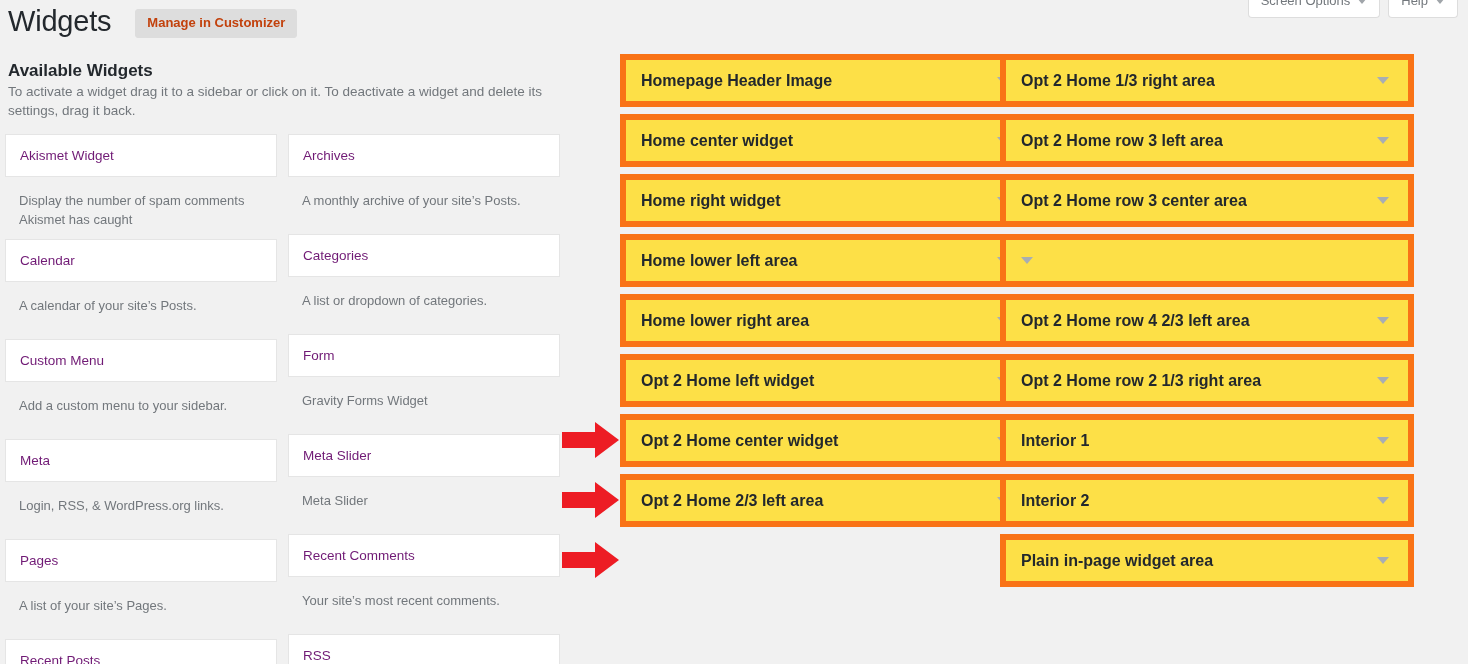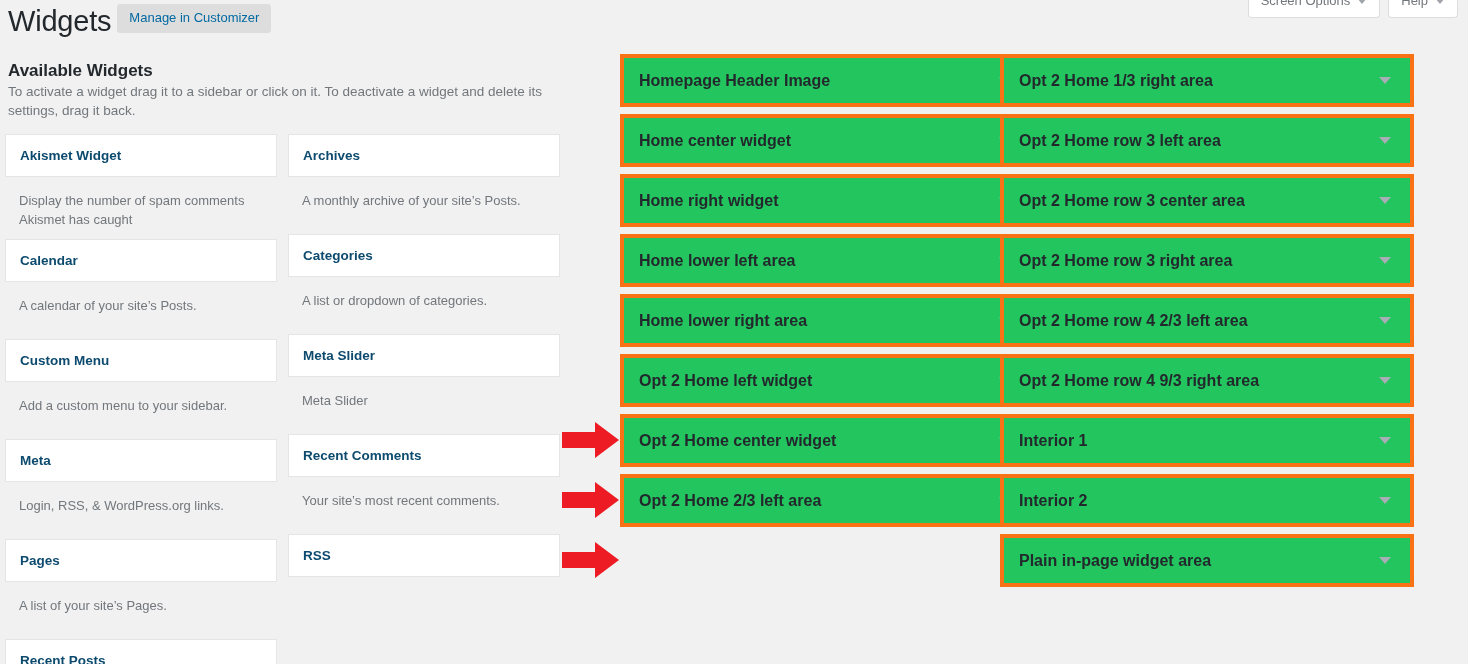--- a/index.html
+++ b/index.html
@@ -46,37 +46,37 @@
     border-top: 6px solid #a0a5aa;
     display: inline-block;
   }
 
   
   .page-head {
     position: absolute;
     left: 8px;
     top: 4px;
     display: flex;
-    align-items: flex-start;
-    gap: 6px;
+    align-items: flex-end;
+    gap: 24px;
   }
   .page-title {
     font-size: 29px;
     font-weight: 400;
     color: #23282d;
     line-height: 34px;
     letter-spacing: -0.2px;
   }
   .customizer-btn {
     background: #ddd;
     border: 1px solid #ddd;
     border-radius: 3px;
-    color: #0369a1;
+    color: #c2410c;
     font-size: 13px;
-    font-weight: normal;
+    font-weight: bold;
     padding: 5px 11px 6px;
     line-height: 16px;
     cursor: pointer;
     white-space: nowrap;
   }
 
   
   .avail-col {
     position: absolute;
     left: 0;
@@ -110,22 +110,22 @@
     background: #fff;
     border: 1px solid #e5e5e5;
     height: 43px;
     display: flex;
     align-items: center;
     padding: 0 14px;
     cursor: move;
   }
   .widget-card-title {
     font-size: 13.5px;
-    font-weight: bold;
-    color: #0c4a6e;
+    font-weight: normal;
+    color: #701a75;
     line-height: 18px;
   }
   .widget-card-desc {
     font-size: 13px;
     color: #72777c;
     line-height: 19px;
     padding: 14px 14px 10px;
     min-height: 57px;
   }
 
@@ -136,22 +136,22 @@
     top: 54px;
     width: 414px;
   }
   .areas-right {
     position: absolute;
     left: 1000px;
     top: 54px;
     width: 414px;
   }
   .area-row {
-    background: #22c55e;
-    border: 4px solid #f97316;
+    background: #fde047;
+    border: 6px solid #f97316;
     height: 53px;
     margin-bottom: 7px;
     display: flex;
     align-items: center;
     justify-content: space-between;
     padding: 0 16px 0 15px;
     cursor: pointer;
   }
   .area-name {
     font-size: 16px;
@@ -246,20 +246,26 @@
           <div class="widget-card-desc">A monthly archive of your site’s Posts.</div>
         </div>
         <div class="widget-entry">
           <div class="widget-card">
             <span class="widget-card-title">Categories</span>
           </div>
           <div class="widget-card-desc">A list or dropdown of categories.</div>
         </div>
         <div class="widget-entry">
           <div class="widget-card">
+            <span class="widget-card-title">Form</span>
+          </div>
+          <div class="widget-card-desc">Gravity Forms Widget</div>
+        </div>
+        <div class="widget-entry">
+          <div class="widget-card">
             <span class="widget-card-title">Meta Slider</span>
           </div>
           <div class="widget-card-desc">Meta Slider</div>
         </div>
         <div class="widget-entry">
           <div class="widget-card">
             <span class="widget-card-title">Recent Comments</span>
           </div>
           <div class="widget-card-desc">Your site’s most recent comments.</div>
         </div>
@@ -313,29 +319,28 @@
     </div>
     <div class="area-row">
       <span class="area-name">Opt 2 Home row 3 left area</span>
       <span class="area-toggle"></span>
     </div>
     <div class="area-row">
       <span class="area-name">Opt 2 Home row 3 center area</span>
       <span class="area-toggle"></span>
     </div>
     <div class="area-row">
-      <span class="area-name">Opt 2 Home row 3 right area</span>
       <span class="area-toggle"></span>
     </div>
     <div class="area-row">
       <span class="area-name">Opt 2 Home row 4 2/3 left area</span>
       <span class="area-toggle"></span>
     </div>
     <div class="area-row">
-      <span class="area-name">Opt 2 Home row 4 9/3 right area</span>
+      <span class="area-name">Opt 2 Home row 2 1/3 right area</span>
       <span class="area-toggle"></span>
     </div>
     <div class="area-row">
       <span class="area-name">Interior 1</span>
       <span class="area-toggle"></span>
     </div>
     <div class="area-row">
       <span class="area-name">Interior 2</span>
       <span class="area-toggle"></span>
     </div>

